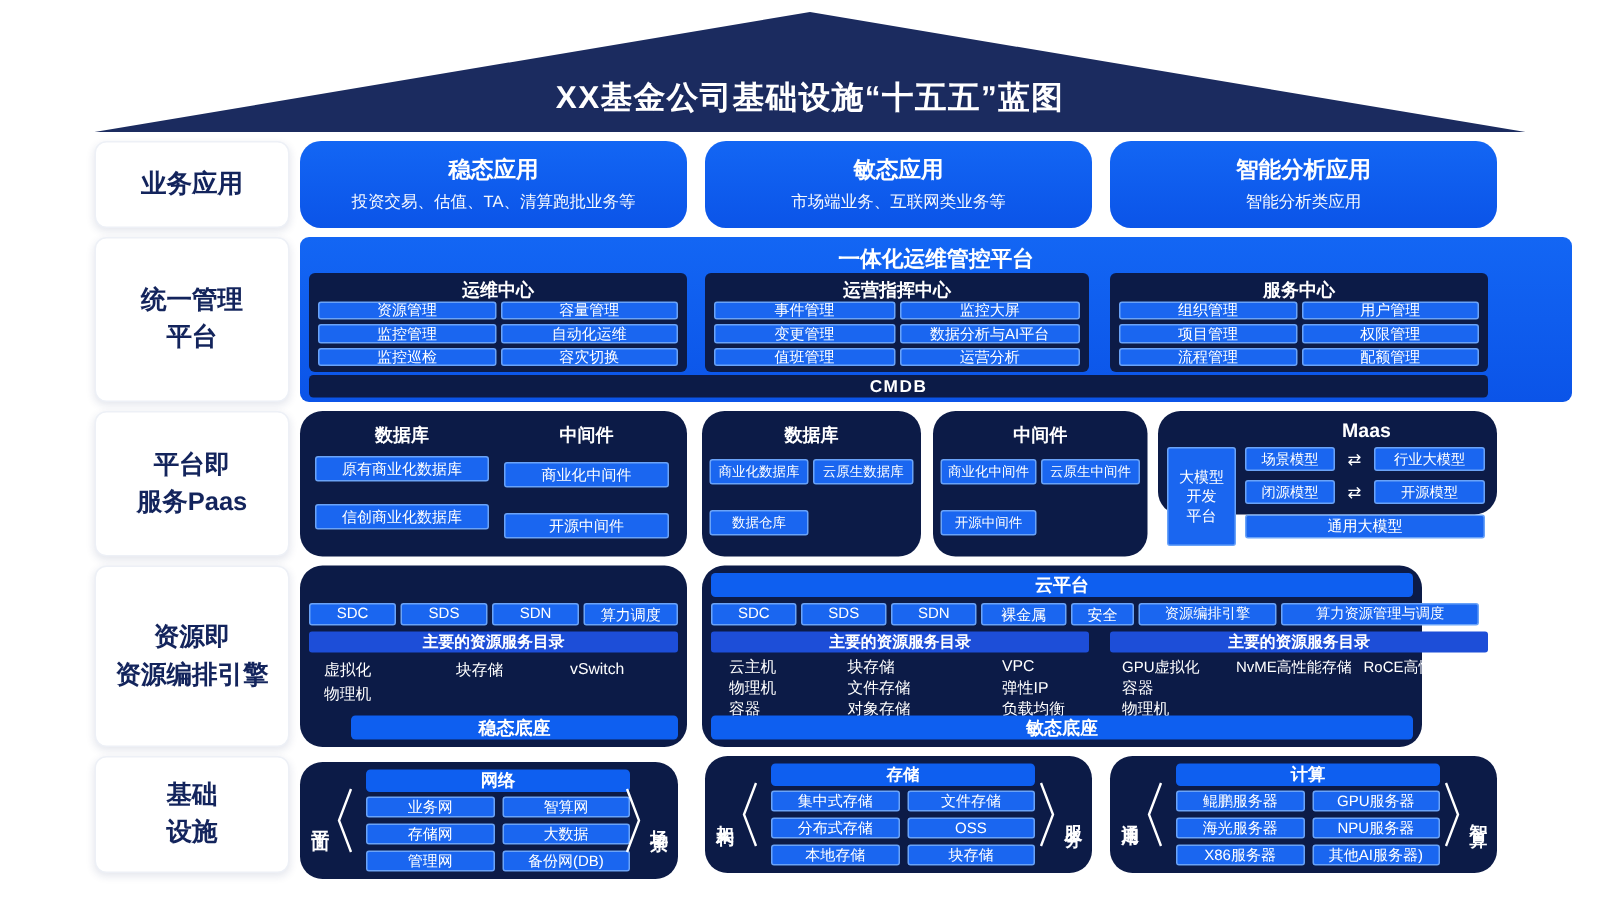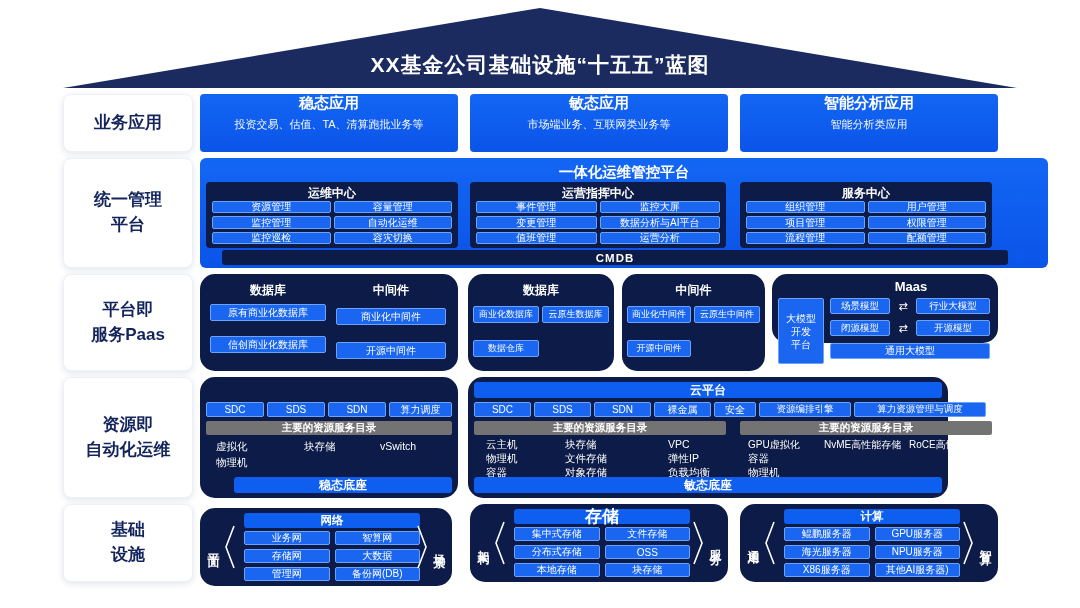--- a/index.html
+++ b/index.html
@@ -12,46 +12,46 @@
           color:#fff; font-weight:bold; font-size:21px; letter-spacing:1px; }
 
   .row-label { position:absolute; left:63px; width:130px; background:#ffffff;
           border:1px solid #edf0f6; border-radius:8px;
           box-shadow:0 2px 6px rgba(23,42,96,.12);
           color:#13245c; font-weight:bold; font-size:17px; line-height:1.45;
           display:flex; align-items:center; justify-content:center;
           text-align:center; white-space:pre-line; }
 
   .app-box { position:absolute; top:94px; width:258px; height:58px;
-          background:linear-gradient(180deg,#1366f4,#0b54e8); border-radius:4px; color:#fff;
-          display:flex; flex-direction:column; align-items:center; justify-content:flex-start; gap:4px; }
+          background:linear-gradient(180deg,#1366f4,#0b54e8); border-radius:14px; color:#fff;
+          display:flex; flex-direction:column; align-items:center; justify-content:center; gap:4px; }
   .app-title { font-weight:bold; font-size:15px; }
   .app-sub { font-size:11px; opacity:.96; }
 
   .mgmt { position:absolute; left:200px; top:158px; width:848px; height:110px;
           background:linear-gradient(180deg,#1366f4,#0b54e8); border-radius:6px; }
   .mgmt-title { position:absolute; top:5px; left:0; right:0; text-align:center;
           color:#fff; font-weight:bold; font-size:14.5px; }
   .center-box { position:absolute; top:24px; height:66px; background:#0c1b47; border-radius:4px; }
   .center-title { text-align:center; color:#fff; font-weight:bold; font-size:12px; margin-top:3px; }
   .center-grid { position:absolute; left:6px; right:6px; top:19px; bottom:4px;
           display:grid; grid-template-columns:1fr 1fr; grid-template-rows:1fr 1fr 1fr; gap:3px; }
   .cmdb { position:absolute; left:6px; width:786px; top:92px; height:15px;
           background:#0c1b47; border-radius:3px; color:#fff; font-weight:bold; font-size:11.5px;
-          display:flex; align-items:center; justify-content:center; letter-spacing:1px;margin-left:16px; }
+          display:flex; align-items:center; justify-content:center; letter-spacing:1px; }
 
   .navy-box { position:absolute; background:#0c1b47; border-radius:15px; color:#fff; }
   .sec-h { position:absolute; text-align:center; font-weight:bold; font-size:12px; color:#fff; }
   .cell { background:#1a66f0; border:1px solid #6aa3f8; border-radius:2px; color:#fff;
           font-size:10px; display:flex; align-items:center; justify-content:center;
           text-align:center; overflow:hidden; white-space:nowrap; }
   .abs { position:absolute; }
   .bar-bright { position:absolute; background:#0e5ff0; border-radius:3px; color:#fff;
           font-weight:bold; display:flex; align-items:center; justify-content:center; }
-  .bar-light { position:absolute; background:#737373; border-radius:2px; color:#fff;
+  .bar-light { position:absolute; background:#1d4ed8; border-radius:2px; color:#fff;
           font-weight:bold; font-size:10.5px; display:flex; align-items:center; justify-content:center; }
   .ptext { position:absolute; color:#fff; font-size:10.5px; white-space:nowrap; }
   .arrow { position:absolute; color:#fff; font-size:11px;
           display:flex; align-items:center; justify-content:center; }
   .vlabel { position:absolute; top:0; bottom:0; width:18px;
           display:flex; align-items:center; justify-content:center;
           writing-mode:vertical-rl; text-orientation:upright;
           color:#fff; font-weight:bold; font-size:12px; letter-spacing:3px; }
   .chev { position:absolute; top:50%; transform:translateY(-50%); width:12px; height:48px; }
   .infra-grid { position:absolute; left:44px; width:176px; top:23px;
@@ -66,21 +66,21 @@
   <div class="roof">
     <div class="roof-title">XX基金公司基础设施“十五五”蓝图</div>
   </div>
 
   <div class="row-label" style="top:94px;height:58px;">业务应用</div>
   <div class="row-label" style="top:158px;height:110px;">统一管理
 平台</div>
   <div class="row-label" style="top:274px;height:97px;">平台即
 服务Paas</div>
   <div class="row-label" style="top:377px;height:121px;">资源即
-自动化运维</div>
+资源编排引擎</div>
   <div class="row-label" style="top:504px;height:78px;">基础
 设施</div>
 
   <div class="app-box" style="left:200px;">
     <div class="app-title">稳态应用</div>
     <div class="app-sub">投资交易、估值、TA、清算跑批业务等</div>
   </div>
   <div class="app-box" style="left:470px;">
     <div class="app-title">敏态应用</div>
     <div class="app-sub">市场端业务、互联网类业务等</div>
@@ -228,21 +228,21 @@
         <polyline points="2,3 10,24 2,45" fill="none" stroke="#ffffff" stroke-width="1.6"></polyline>
       </svg>
     <div class="vlabel" style="right:4px;">场景</div>
   </div>
 
   <div class="navy-box" style="left:470px;top:504px;width:258px;height:78px;">
     <div class="vlabel" style="left:4px;">架构</div>
     <svg class="chev" style="left:24px;" viewBox="0 0 12 48">
         <polyline points="10,3 2,24 10,45" fill="none" stroke="#ffffff" stroke-width="1.6"></polyline>
       </svg>
-    <div class="bar-bright" style="left:44px;width:176px;top:5px;height:15px;font-size:17px;">存储</div>
+    <div class="bar-bright" style="left:44px;width:176px;top:5px;height:15px;font-size:11px;">存储</div>
     <div class="infra-grid">
       <div class="cell">集中式存储</div>
       <div class="cell">文件存储</div>
       <div class="cell">分布式存储</div>
       <div class="cell">OSS</div>
       <div class="cell">本地存储</div>
       <div class="cell">块存储</div>
     </div>
     <svg class="chev" style="right:24px;" viewBox="0 0 12 48">
         <polyline points="2,3 10,24 2,45" fill="none" stroke="#ffffff" stroke-width="1.6"></polyline>

